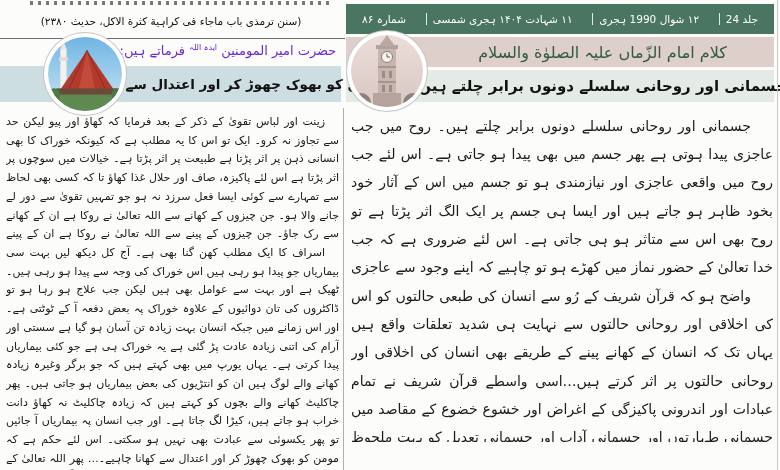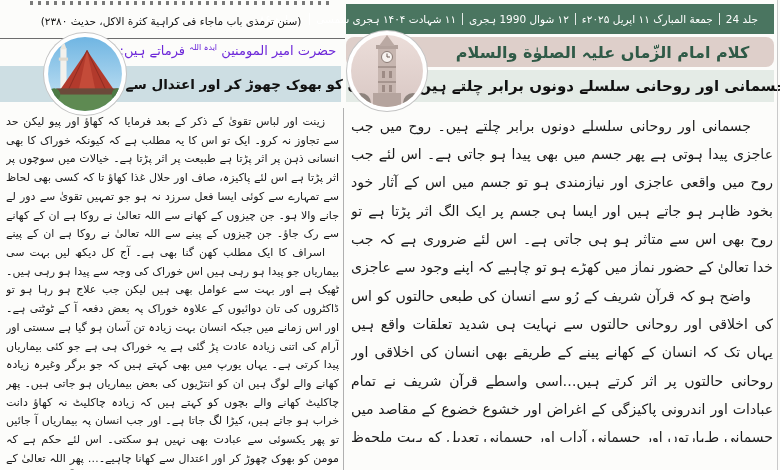--- a/index.html
+++ b/index.html
@@ -21,21 +21,21 @@
     left:30px;top:1px;width:300px;height:4px;opacity:.65;
     background:repeating-linear-gradient(90deg,#333 0 3px,transparent 3px 8px);
   }
   .hadith-ref{left:8px;top:15px;width:326px;text-align:center;font-size:10.5px;color:#111;}
   .rule{left:0;top:38px;width:345px;height:0;border-top:1px solid #6d6d6d;}
   
   .kicker-bar{
     left:346px;top:37px;width:428px;height:30px;background:#decfca;
     display:flex;align-items:center;justify-content:center;
     padding-left:85px;box-sizing:border-box;
-    color:#2f5a47;font-size:16px;font-weight:bold;white-space:nowrap;border-radius:8px;
+    color:#2f5a47;font-size:16px;font-weight:normal;white-space:nowrap;
   }
   .mint-bar{
     left:346px;top:70px;width:428px;height:32px;background:#e4ebe6;
     display:flex;align-items:center;justify-content:center;
     padding-left:85px;box-sizing:border-box;
     color:#111;font-size:15px;font-weight:bold;white-space:nowrap;
   }
   
   .left-kicker{
     left:118px;top:43px;width:220px;text-align:center;
@@ -63,21 +63,20 @@
   .rcol .para2{height:160px;text-indent:22px;}
   .lcol{left:6px;top:113px;width:333px;font-size:11px;line-height:18.7px;}
   .lcol .para1{height:131px;text-indent:14px;}
   .lcol .para2{height:226px;text-indent:14px;}
 </style>
 </head>
 <body>
 
 <div class="abs masthead">
   <span class="mast-item">جلد 24</span>
-  <span class="mast-item">جمعة المبارک ۱۱ اپریل ۲۰۲۵ء</span>
   <span class="mast-item">۱۲ شوال 1990 ہجری</span>
   <span class="mast-item">۱۱ شہادت ۱۴۰۴ ہجری شمسی</span>
   <span class="mast-item">شمارہ ۸۶</span>
 </div>
 
 <div class="abs clipped-remnant"></div>
 <div class="abs hadith-ref">(سنن ترمذی باب ماجاء فی کراہیة کثرة الاکل، حدیث ۲۳۸۰)</div>
 <div class="abs rule"></div>
 
 <div class="abs kicker-bar">کلام امام الزّماں علیہ الصلوٰة والسلام</div>

